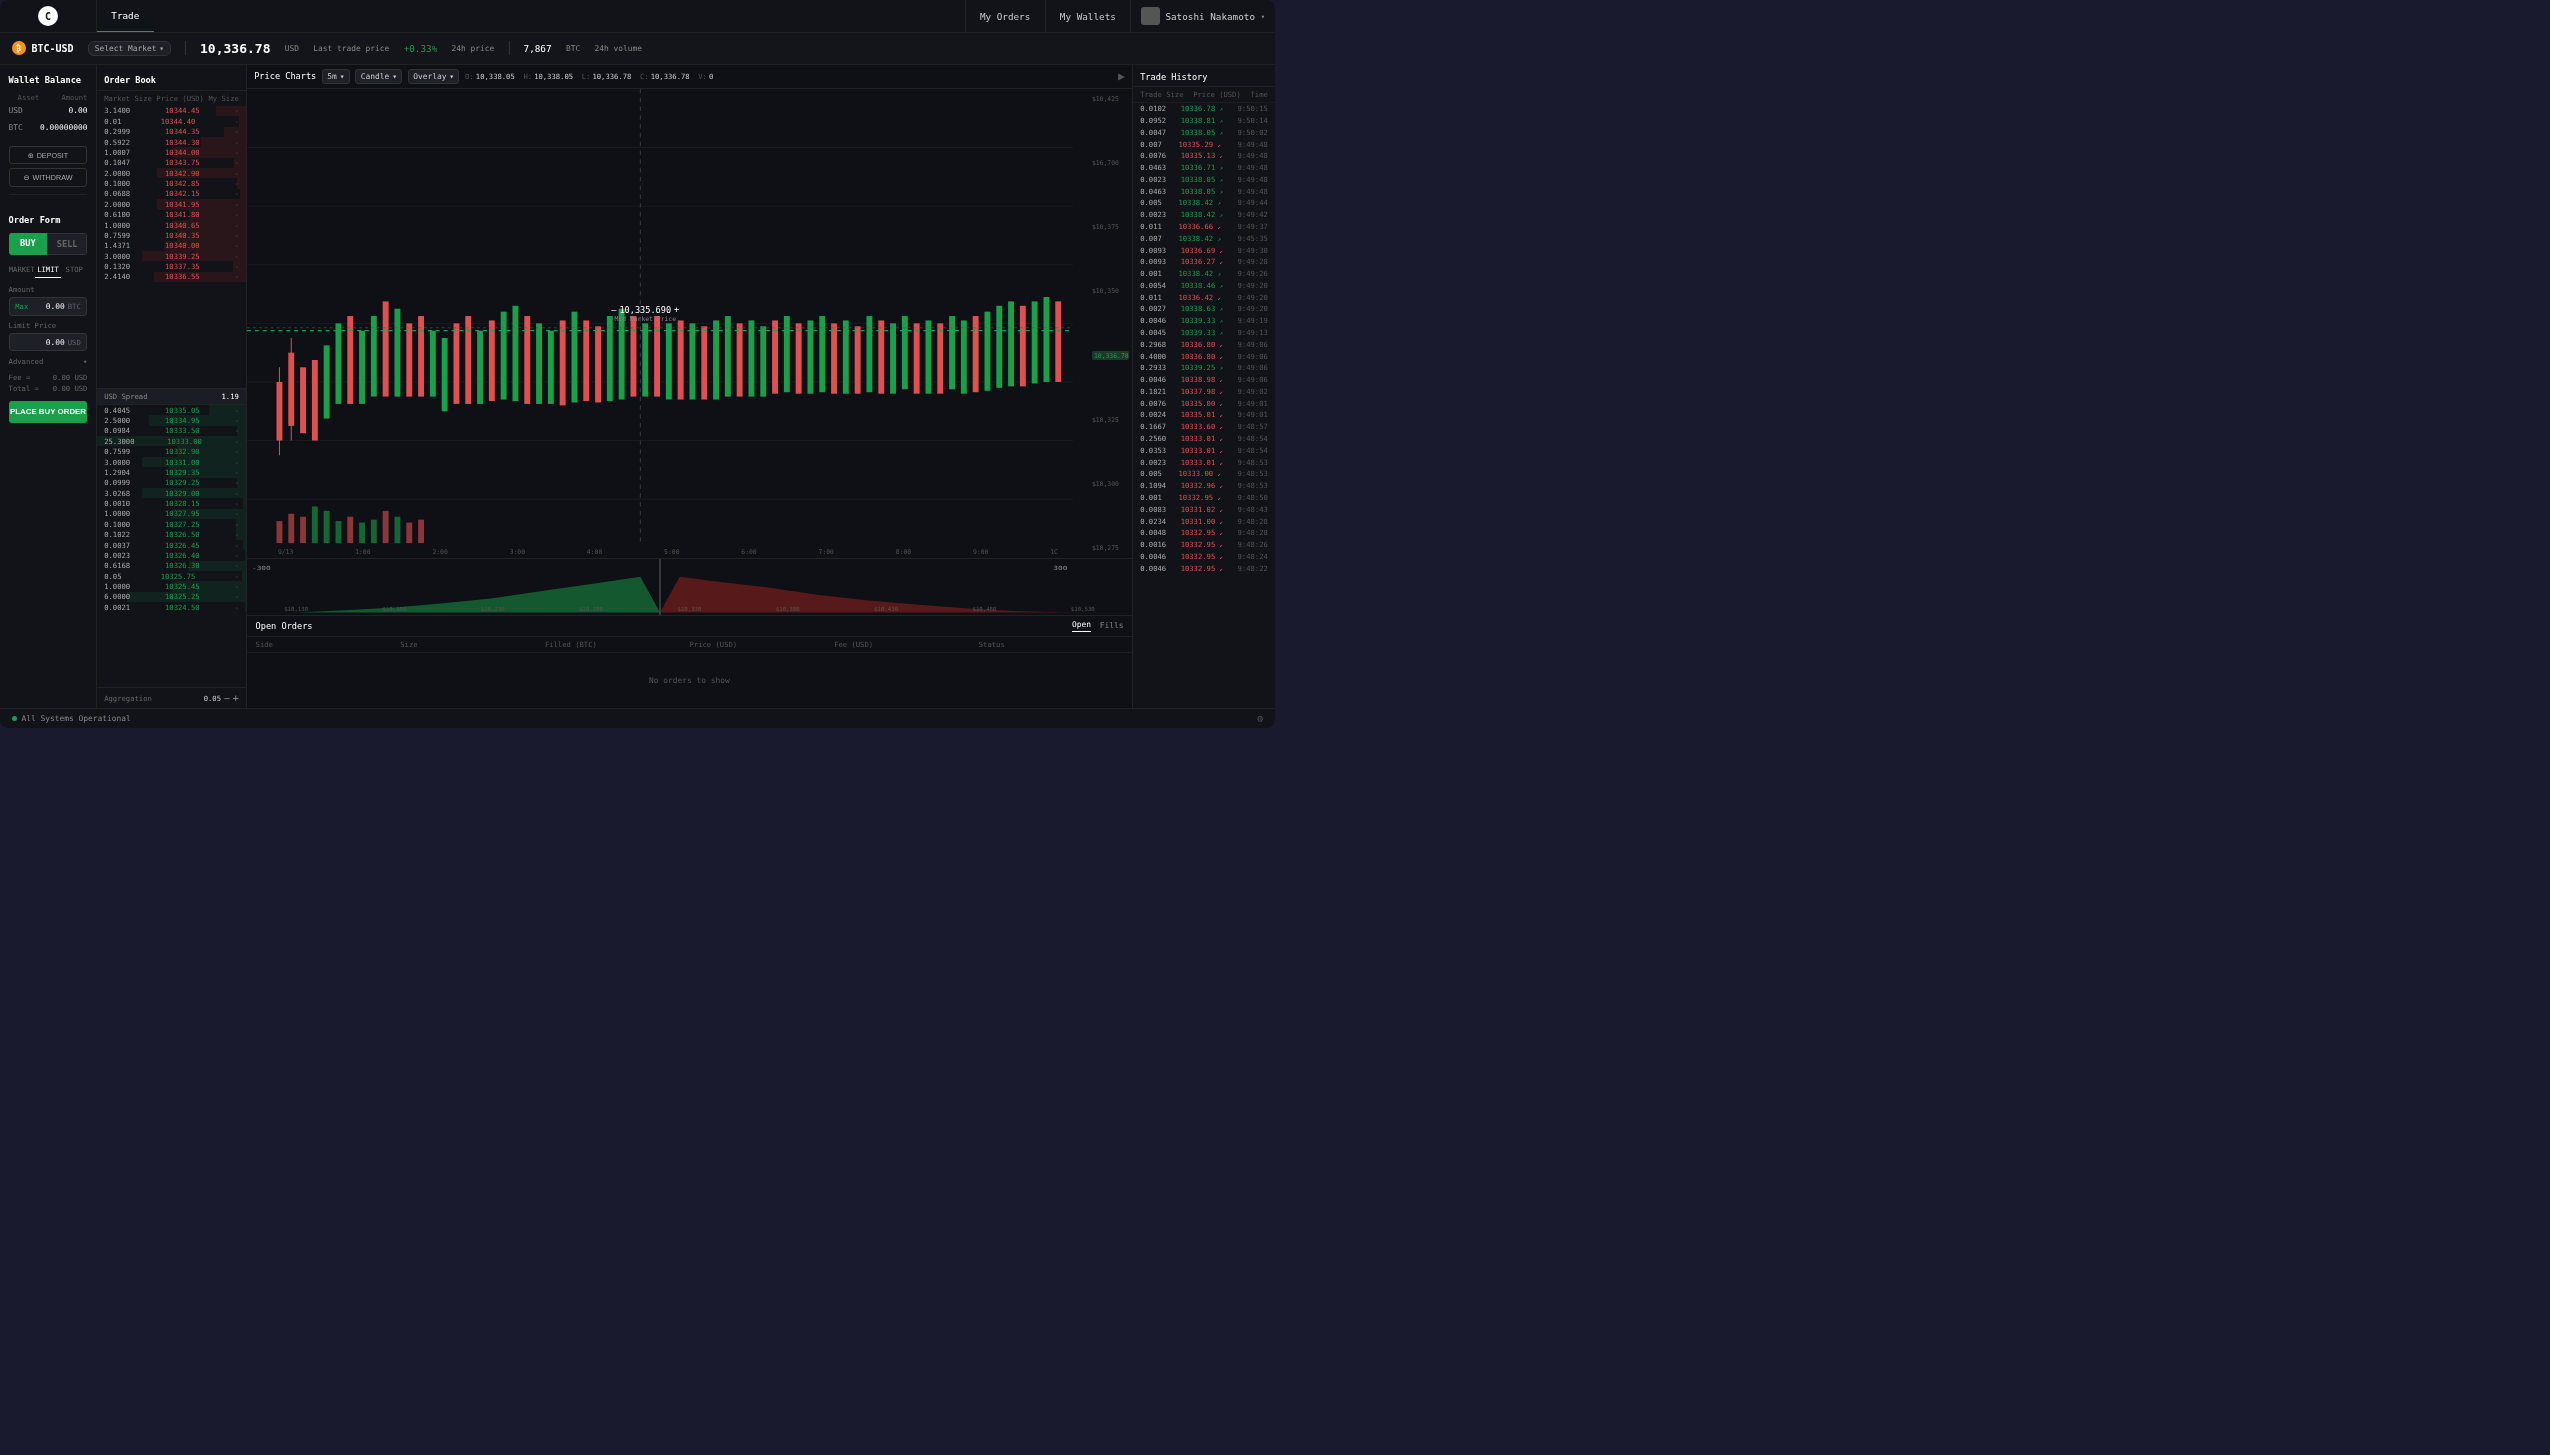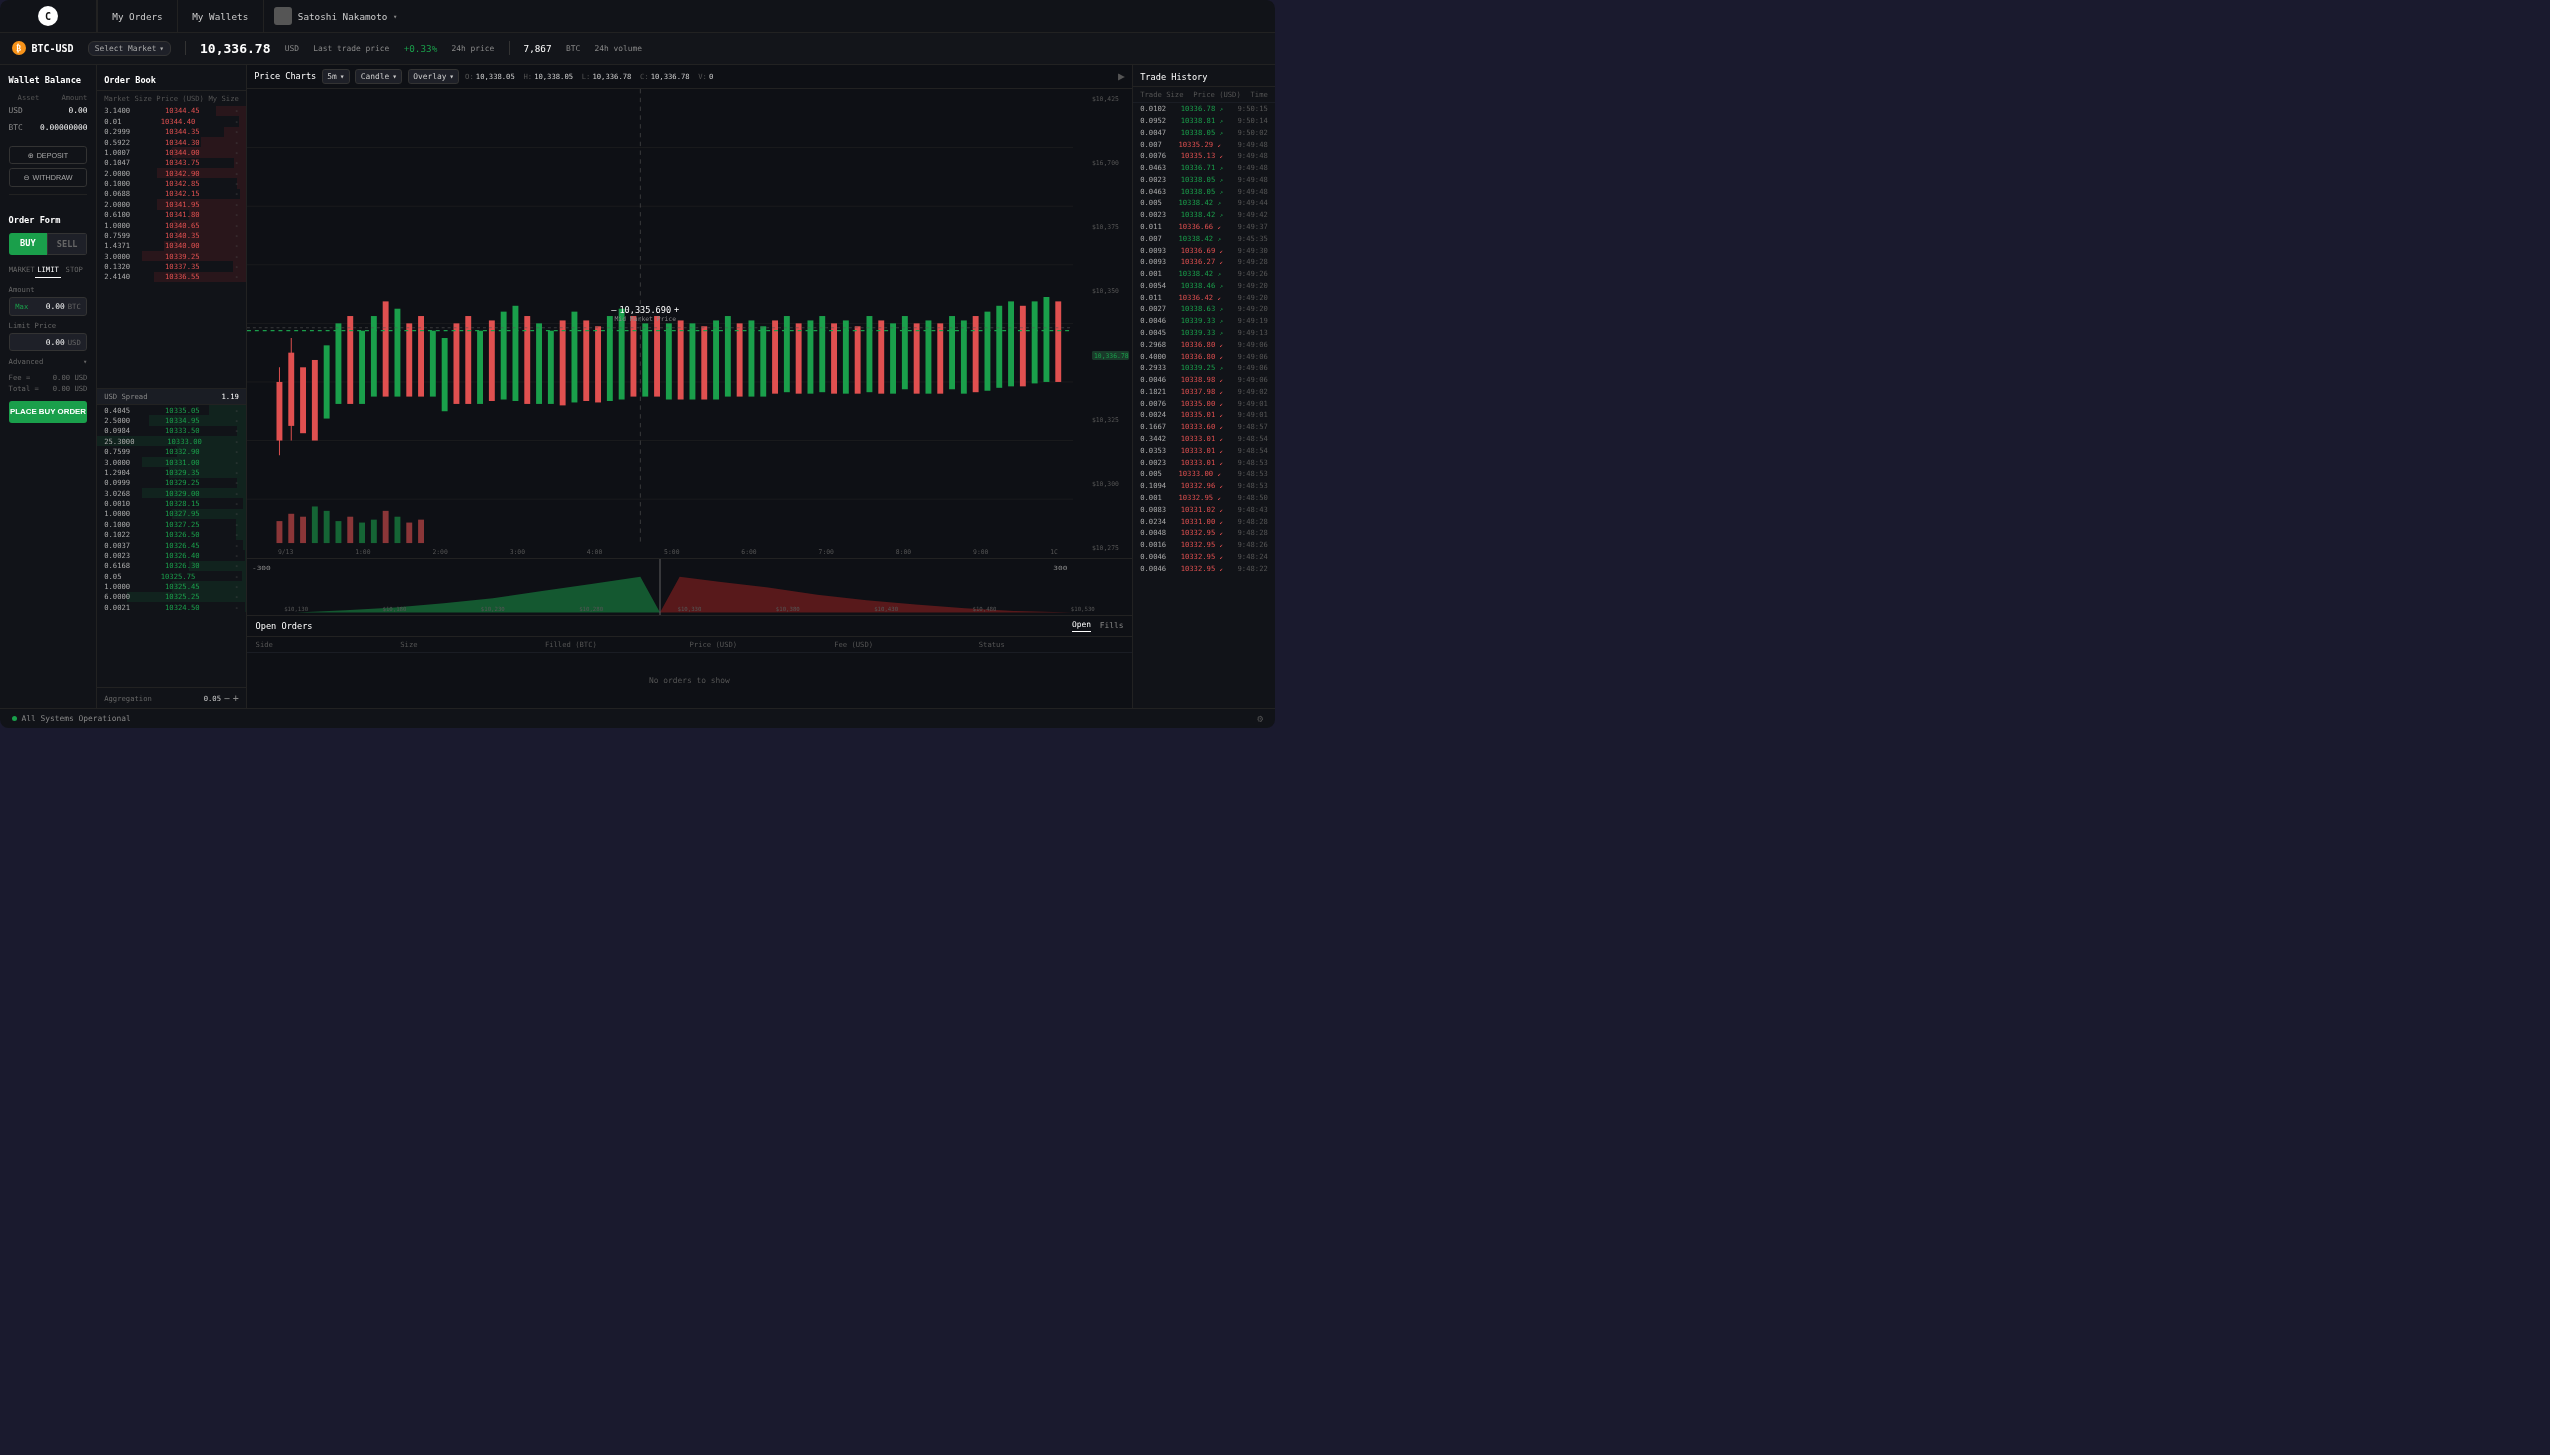--- a/index.html
+++ b/index.html
@@ -489,20 +489,23 @@
     }
   </style>
 </head>
 <body>
 
 <div class="top-nav">
   <div class="logo-area">
     <div class="logo-circle">
       <span>C</span>
     </div>
+  </div>
+  <div class="nav-tabs">
+    <div class="nav-tab active">Trade</div>
   </div>
   <div class="nav-right">
     <div class="nav-right-btn">My Orders</div>
     <div class="nav-right-btn">My Wallets</div>
     <div class="user-area">
       <div class="avatar"></div>
       <span class="user-name">Satoshi Nakamoto</span>
       <span class="chevron">▾</span>
     </div>
   </div>
@@ -1212,21 +1215,21 @@
       <span class="th-size">0.0024</span>
       <span class="th-price-dn">10335.01 <span class="th-arrow-dn" style="font-size:5.7px;">↙</span></span>
       <span class="th-time">9:49:01</span>
     </div>
         <div class="th-row">
       <span class="th-size">0.1667</span>
       <span class="th-price-dn">10333.60 <span class="th-arrow-dn" style="font-size:5.7px;">↙</span></span>
       <span class="th-time">9:48:57</span>
     </div>
         <div class="th-row">
-      <span class="th-size">0.3442</span>
+      <span class="th-size">0.2560</span>
       <span class="th-price-dn">10333.01 <span class="th-arrow-dn" style="font-size:5.7px;">↙</span></span>
       <span class="th-time">9:48:54</span>
     </div>
         <div class="th-row">
       <span class="th-size">0.0353</span>
       <span class="th-price-dn">10333.01 <span class="th-arrow-dn" style="font-size:5.7px;">↙</span></span>
       <span class="th-time">9:48:54</span>
     </div>
         <div class="th-row">
       <span class="th-size">0.0023</span>

